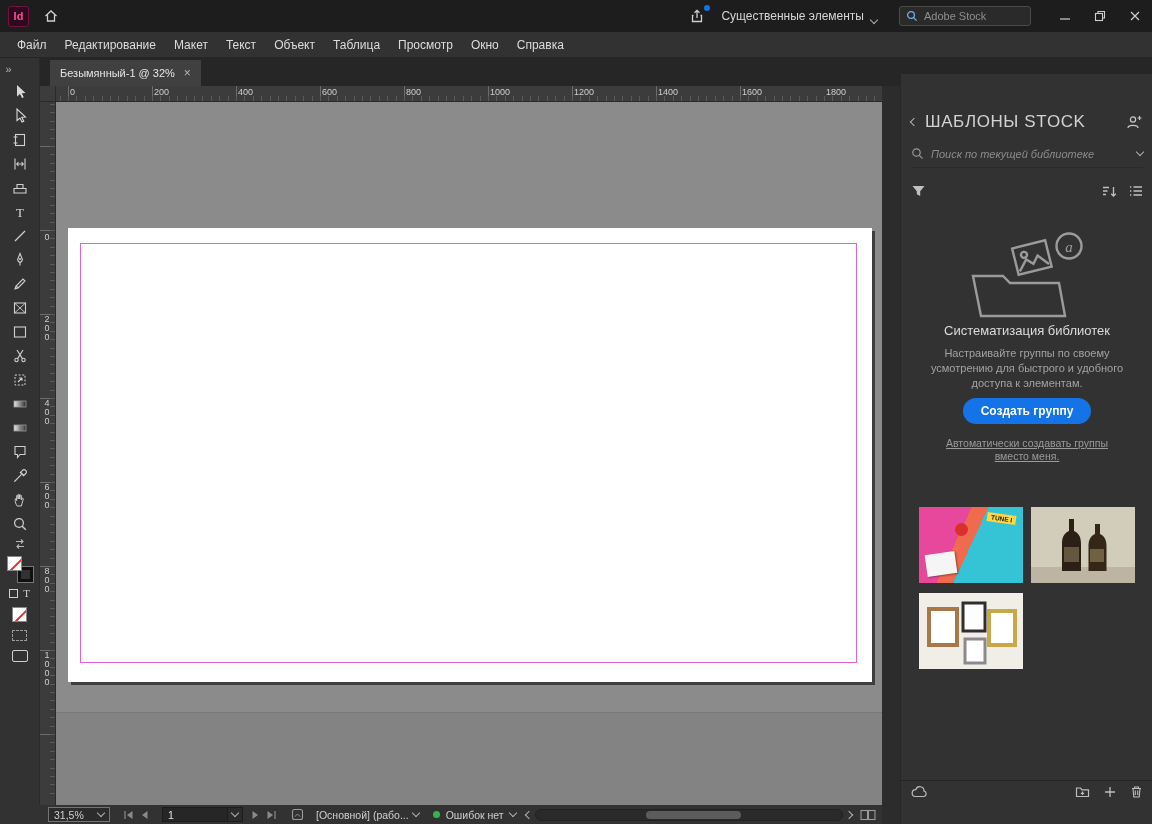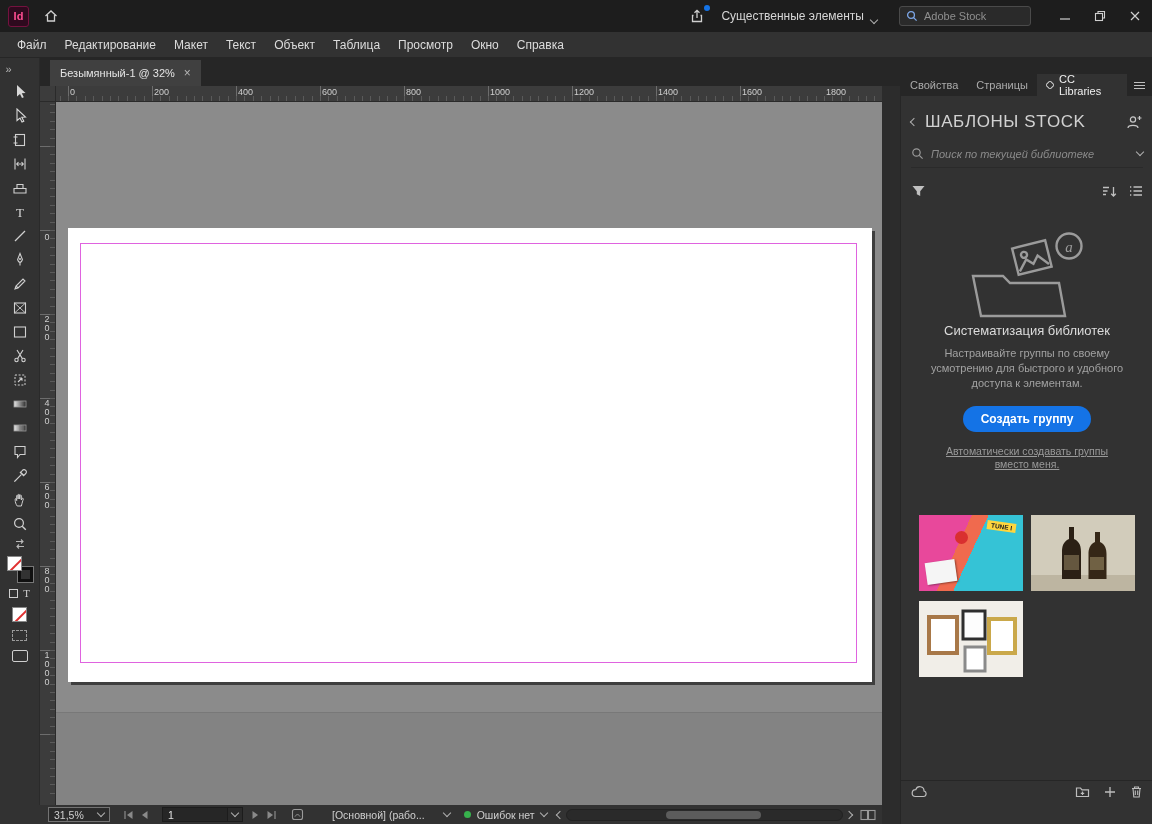--- a/index.html
+++ b/index.html
@@ -73,21 +73,21 @@
 
   
   .statusbar{position:absolute;left:40px;top:805px;width:842px;height:19px;background:#323232;display:flex;align-items:center;font-size:10.5px;color:#cfcfcf;z-index:25;padding-left:8px}
   .combo{display:flex;align-items:center;gap:6px}
   .zoom{width:62px;height:15px;background:#2b2b2b;border:1px solid #737373;padding:0 5px;justify-content:space-between}
   .navbtn{width:16px;height:15px;display:flex;align-items:center;justify-content:center}
   .pagewrap{display:flex;margin-left:10px}
   .pagefield{width:66px;height:15px;background:#262626;border:1px solid #1c1c1c;color:#e0e0e0;font-size:10.5px;padding:0 5px;font-family:"Liberation Sans",sans-serif;outline:none}
   .pagedrop{width:15px;height:15px;background:#2b2b2b;border:1px solid #1c1c1c;border-left:none;display:flex;align-items:center;justify-content:center}
   .sb-icon{margin-left:12px;display:flex;align-items:center}
-  .pf-profile{margin-left:28px;gap:19px}
+  .pf-profile{margin-left:12px;gap:4px}
   .pf-status{margin-left:14px;gap:6px}
   .dot{width:7px;height:7px;border-radius:50%;background:#37b24d;display:inline-block}
   .hscroll-wrap{flex:1;display:flex;align-items:center;margin:0 4px 0 10px;gap:3px}
   .hscroll-track{flex:1;height:12px;background:#2a2a2a;border:1px solid #222;border-radius:6px;position:relative}
   .hscroll-thumb{position:absolute;left:36%;top:1px;width:95px;height:8px;background:#5c5c5c;border-radius:4px}
 
   
   .rpanel{position:absolute;left:900px;top:58px;width:252px;height:766px;background:#323232;z-index:20;border-left:1px solid #262626}
   .rp-topstrip{height:16px;background:#262626}
   .rp-tabs{height:22px;background:#262626;display:flex;align-items:stretch;font-size:11px}
@@ -100,21 +100,21 @@
   .rp-header .ttl{font-size:17px;letter-spacing:.6px;color:#d2d2d2}
   .rp-header .sp{flex:1}
   .rp-search{display:flex;align-items:center;gap:7px;margin:6px 10px 0 10px;height:28px;border-bottom:1px solid #2a2a2a}
   .rp-search input{flex:1;min-width:0;background:transparent;border:none;outline:none;color:#cfcfcf;font-size:11px;font-family:"Liberation Sans",sans-serif}
   .rp-search input::placeholder{font-style:italic;color:#8b8b8b}
   .rp-filter{display:flex;align-items:center;margin:8px 10px 0 10px;height:30px;gap:12px}
   .rp-filter .sp{flex:1}
   .illus{display:flex;justify-content:center;margin-top:22px}
   .es-title{text-align:center;font-size:13px;color:#dcdcdc;}
   .es-body{text-align:center;font-size:11px;color:#a2a2a2;line-height:1.35;width:200px;margin:8px auto 0 auto}
-  .es-btn{display:block;margin:15px auto 0 auto;background:#1473e6;color:#fff;border:none;border-radius:14px;height:26px;padding:0 18px;font-size:12px;font-family:"Liberation Sans",sans-serif;font-weight:bold}
+  .es-btn{display:block;margin:7px auto 0 auto;background:#1473e6;color:#fff;border:none;border-radius:14px;height:26px;padding:0 18px;font-size:12px;font-family:"Liberation Sans",sans-serif;font-weight:bold}
   .es-link{display:block;text-align:center;font-size:10.5px;color:#9a9a9a;text-decoration:underline;width:180px;margin:13px auto 0 auto;line-height:1.3}
   .thumbs{width:216px;margin:43px auto 0 auto;display:grid;grid-template-columns:104px 104px;gap:10px 8px}
   .thumb{width:104px;height:76px;position:relative;overflow:hidden;background:#444}
   .t-collage{background:linear-gradient(115deg,#e8489b 0 38%,#f06a4e 38% 50%,#35c3d6 50% 100%)}
   .t-tag{position:absolute;top:7px;right:7px;background:#ffd63d;color:#222;font-size:6.5px;font-weight:bold;padding:1px 4px;transform:rotate(8deg)}
   .t-card{position:absolute;left:7px;bottom:8px;width:30px;height:22px;background:#f5f5f5;transform:rotate(-8deg);box-shadow:1px 1px 2px rgba(0,0,0,.4)}
   .t-blob{position:absolute;left:36px;top:16px;width:13px;height:13px;border-radius:50%;background:#d92f2f}
   .rp-bottom{position:absolute;left:0;bottom:0;width:252px;height:22px;border-top:1px solid #262626;display:flex;align-items:center;padding:0 10px;gap:14px;background:#323232}
   .rp-bottom .sp{flex:1}
 
@@ -422,44 +422,20 @@
   <div class="sb-icon" style="margin-left:4px;margin-right:6px">
       <svg width="16" height="12" viewBox="0 0 16 12">
         <rect x="1" y="1.5" width="6.5" height="9" fill="none" stroke="#9a9a9a" stroke-width="1.1"></rect>
         <rect x="8.5" y="1.5" width="6.5" height="9" fill="none" stroke="#9a9a9a" stroke-width="1.1"></rect>
       </svg>
     </div>
 </div>
 
 <div class="rpanel">
   <div class="rp-topstrip"></div>
-  <div class="rp-tabs">
-    <div class="rp-tab">
-        <span>Свойства</span>
-      </div>
-    <div class="rp-tab">
-        <span>Страницы</span>
-      </div>
-    <div class="rp-tab active">
-      <span>
-          <svg width="8" height="8" viewBox="0 0 8 8">
-            <rect x="1" y="1" width="6" height="6" transform="rotate(45 4 4)" fill="none" stroke="#cfcfcf" stroke-width="1"></rect>
-          </svg>
-        </span>
-      <span>CC Libraries</span>
-    </div>
-    <div class="rp-tabspacer"></div>
-    <div class="rp-menu">
-      <span>
-          <svg width="13" height="9" viewBox="0 0 13 9">
-            <path d="M1 1.5 H12 M1 4.5 H12 M1 7.5 H12" stroke="#c0c0c0" stroke-width="1.2"></path>
-          </svg>
-        </span>
-    </div>
-  </div>
 
   <div class="rp-content">
     <div class="rp-header">
       <span class="chev l"></span>
       <span class="ttl">ШАБЛОНЫ STOCK</span>
       <span class="sp"></span>
       <span>
         <svg width="18" height="16" viewBox="0 0 18 16">
             <circle cx="8" cy="5.5" r="2.6" fill="none" stroke="#c8c8c8" stroke-width="1.2"></circle>
             <path d="M3 14 C3 10.5 13 10.5 13 14" fill="none" stroke="#c8c8c8" stroke-width="1.2"></path>

